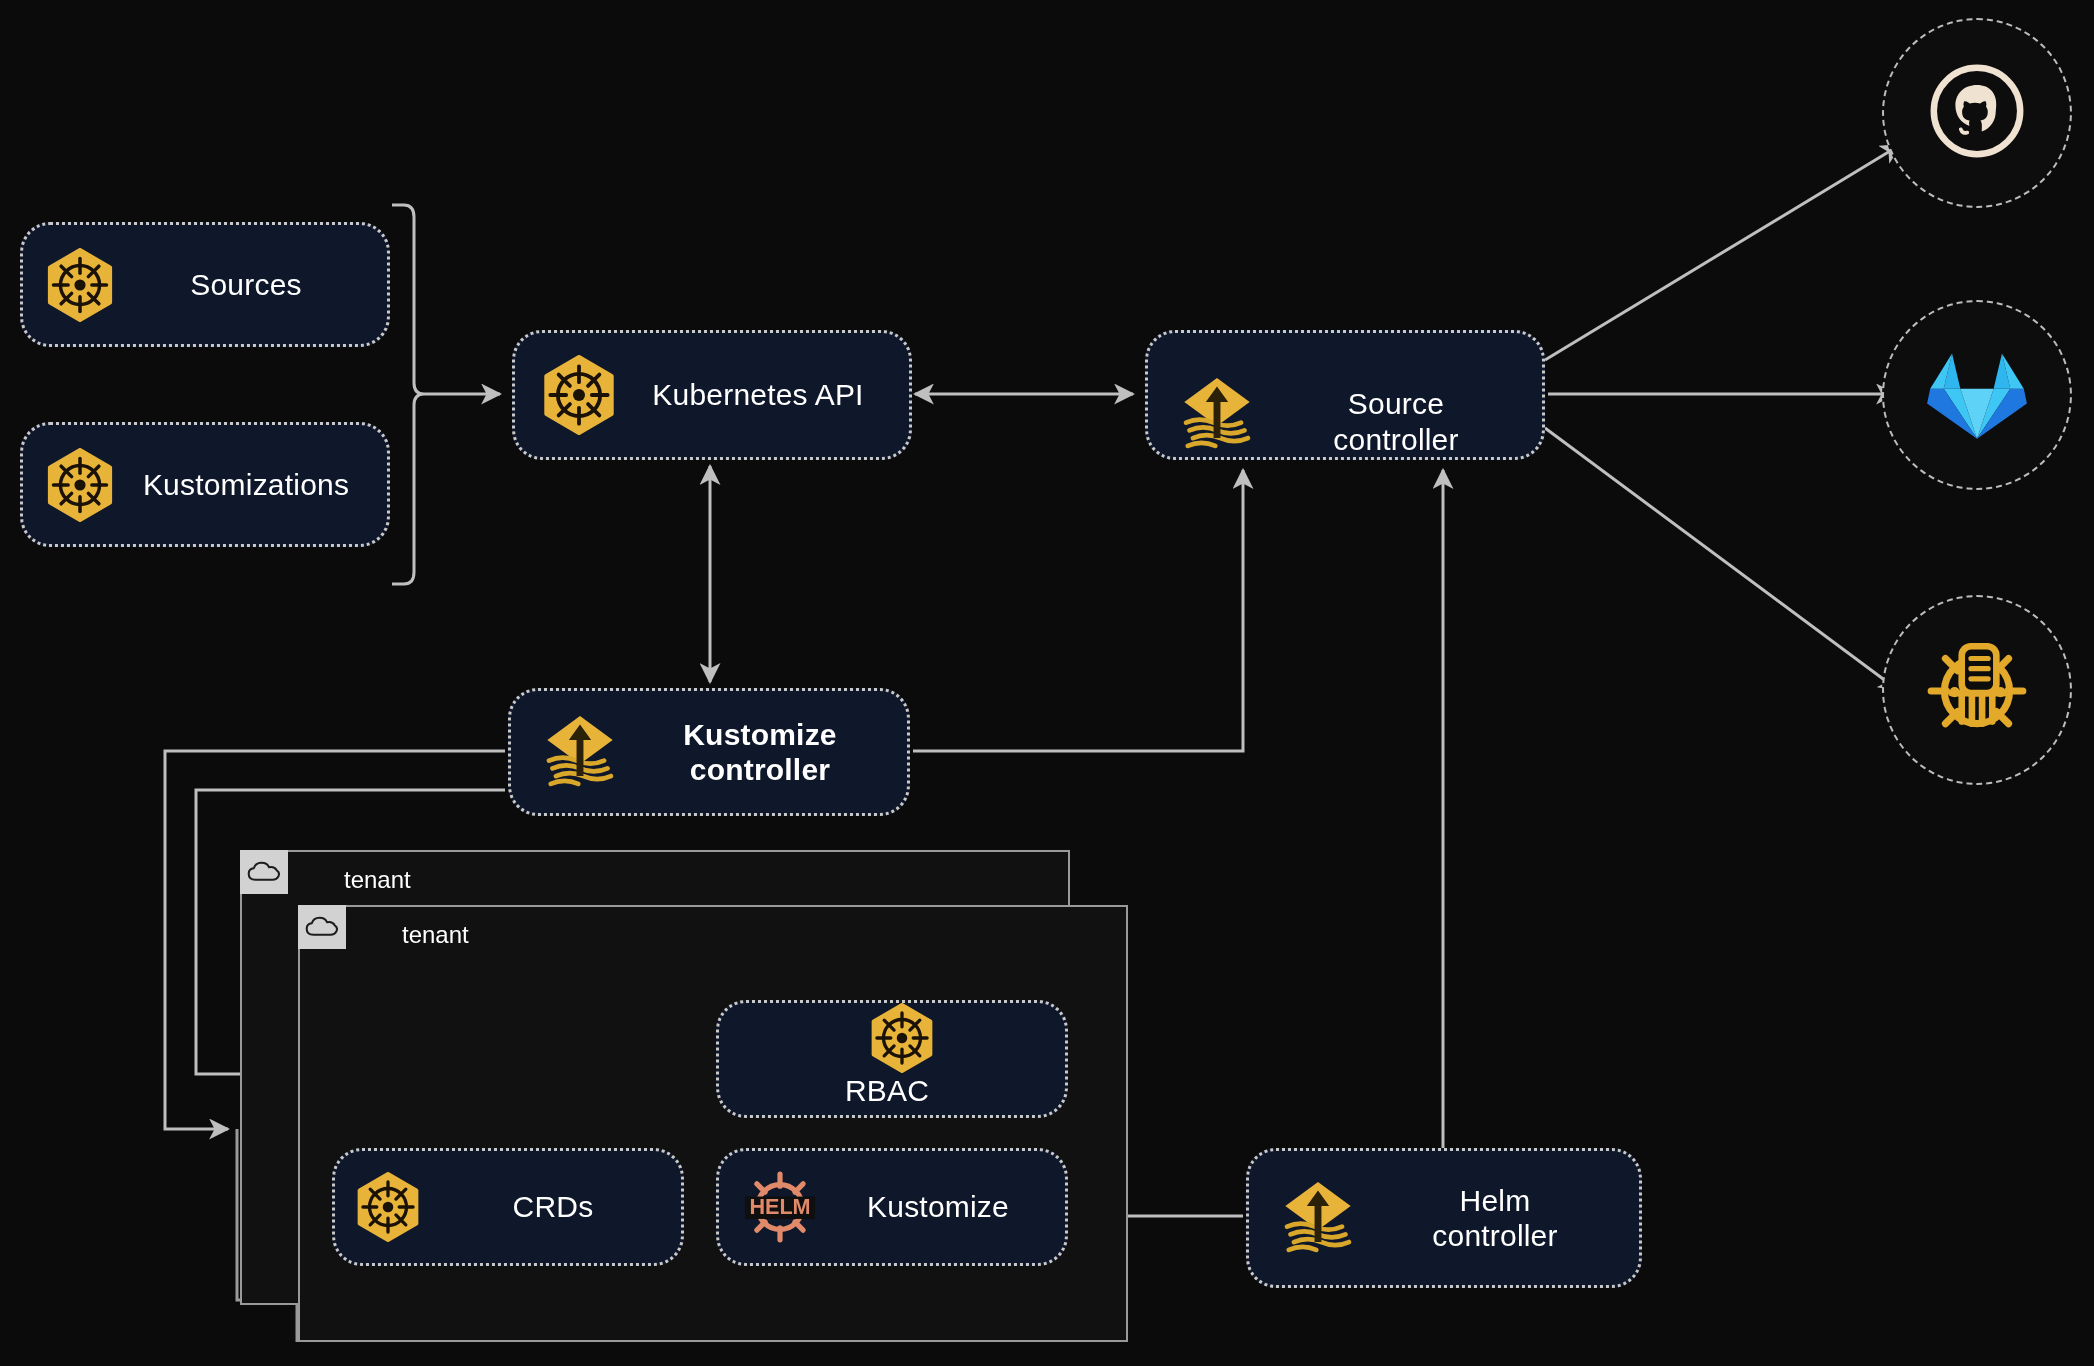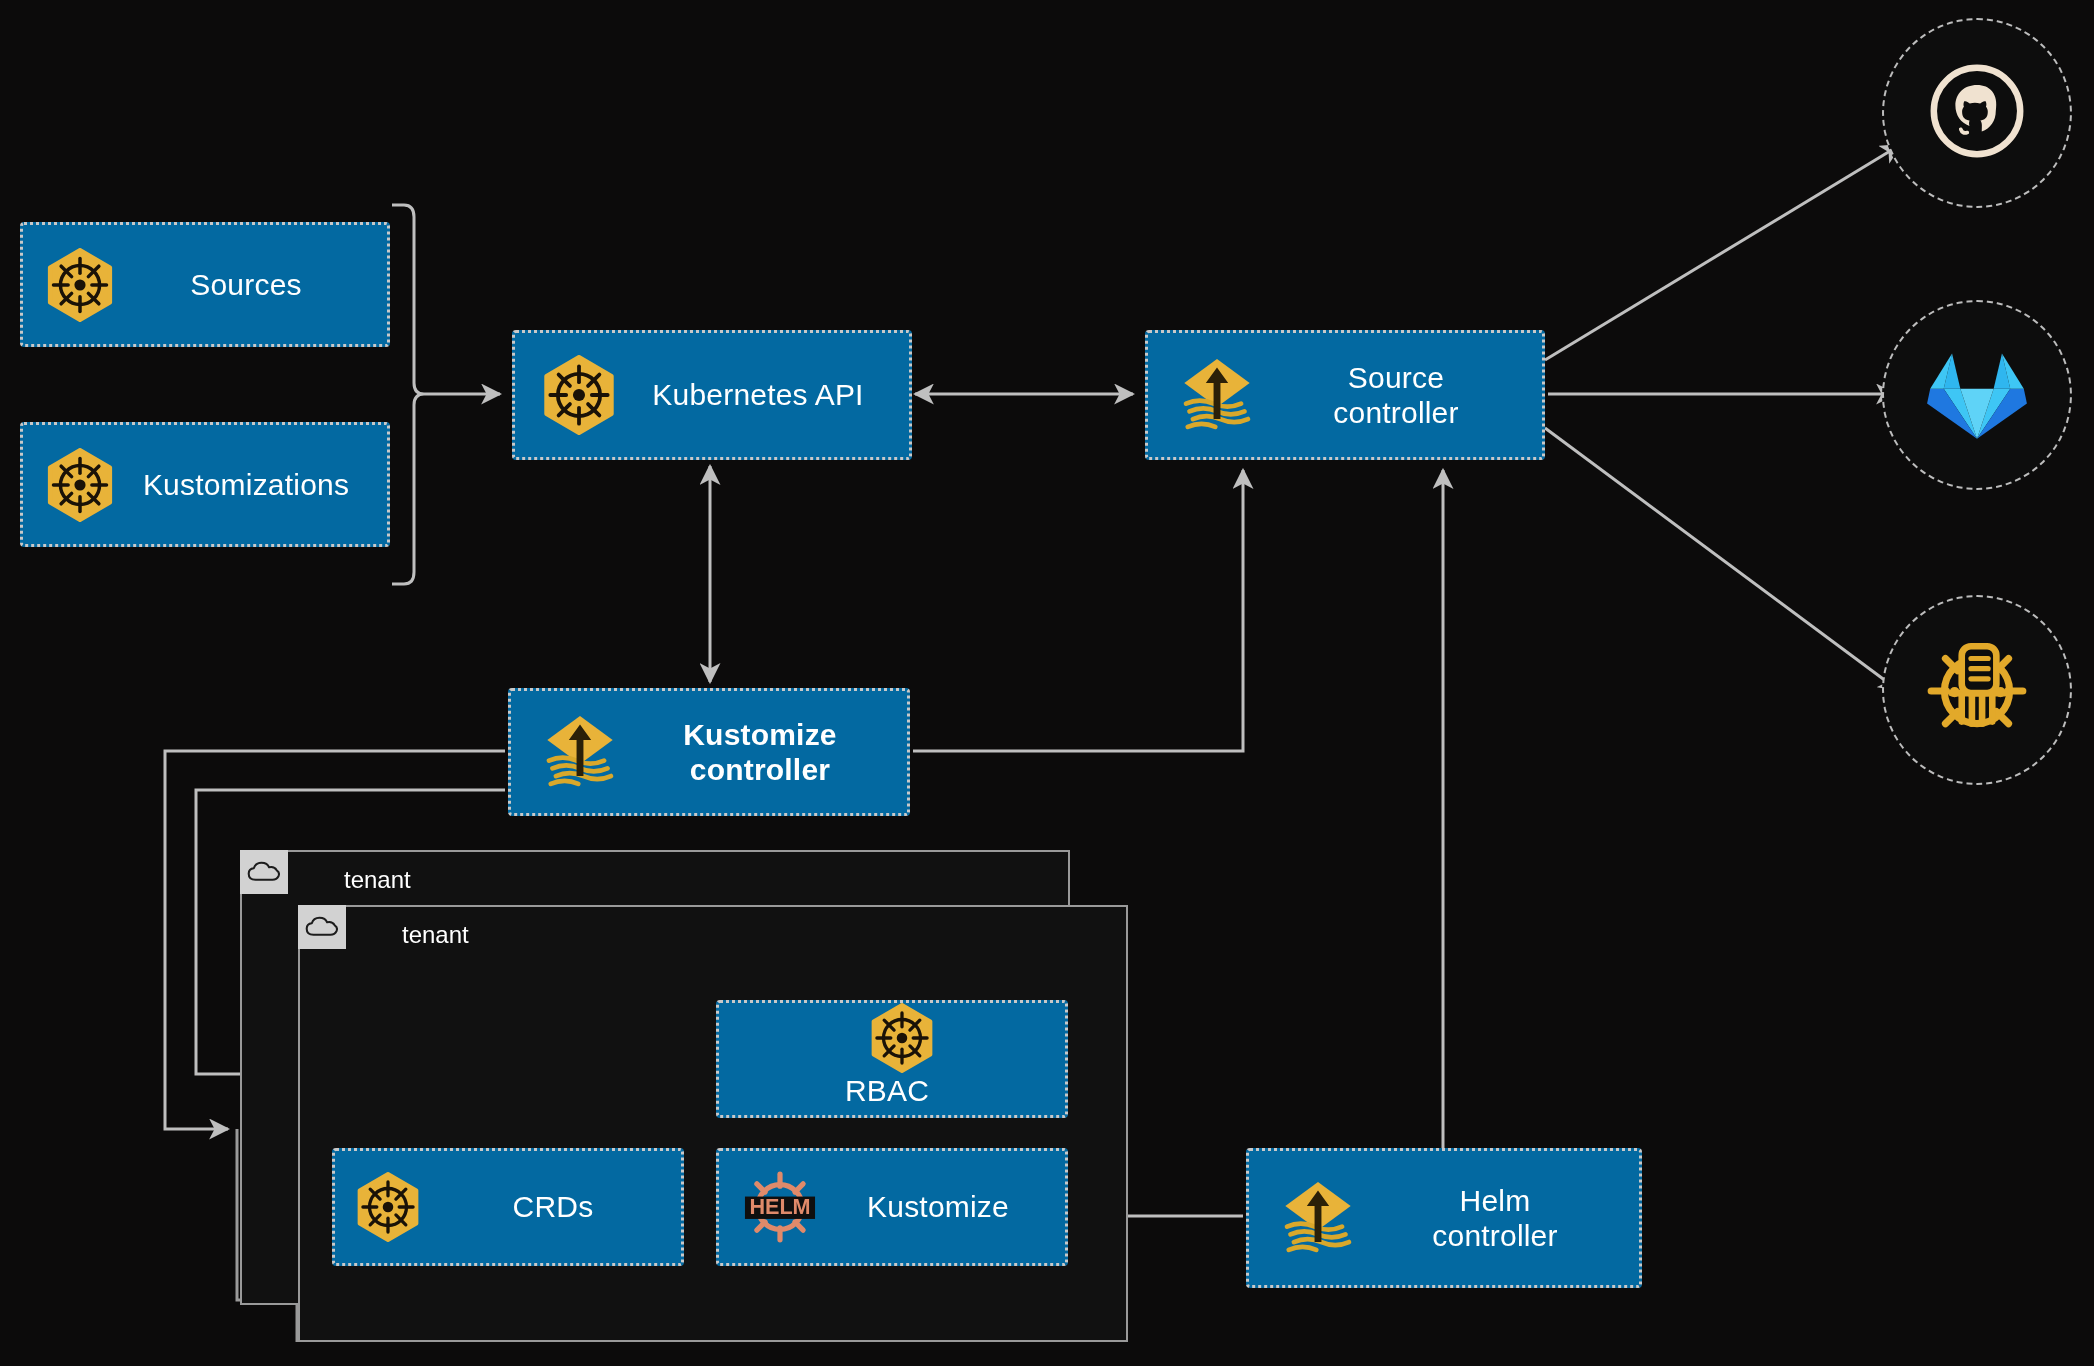--- a/index.html
+++ b/index.html
@@ -6,23 +6,23 @@
   body{
     width:2094px;height:1366px;position:relative;overflow:hidden;
     font-family:"Liberation Sans","DejaVu Sans",sans-serif;
     background:#0c0b0b;
   }
   #stage{position:absolute;inset:0;}
 
   
   .node{
     position:absolute;
-    background:#0369a1;
+    background:#0f172a;
     border:3px dotted #c9c9c9;
-    border-radius:4px;
+    border-radius:30px;
     box-sizing:border-box;
     display:flex;align-items:center;
     color:#fff;
   }
   .node .ico{flex:0 0 auto;display:flex;align-items:center;justify-content:center;}
   .node .lbl{
     flex:1 1 auto;text-align:center;
     font-size:30px;letter-spacing:.2px;color:#ffffff;
     line-height:1.18;
     padding-right:10px;
@@ -164,21 +164,21 @@
             <line x1="62" y1="65" x2="77" y2="80"></line>
           <line x1="77" y1="26" x2="62" y2="41"></line>
             <line x1="38" y1="65" x2="23" y2="80"></line>
         </g>
         <circle cx="50" cy="53" r="8" fill="#1a1207"></circle>
       </svg>
     </span>
     <span class="lbl">Kubernetes API</span>
   </div>
 
-  <div class="node two-line" style="left:1145px;top:330px;width:400px;height:130px;">
+  <div class="node two-line" style="left:1145px;top:330px;width:400px;height:130px;align-items:flex-end;">
     <span class="ico" style="margin-left:26px;">
       <svg width="86" height="86" viewBox="0 0 100 100">
         <polygon points="50,8 88,36 50,64 12,36" fill="#e8b339"></polygon>
         <g stroke="#d9a82b" stroke-width="5.5" stroke-linecap="round" fill="none">
           <path d="M14,60 Q30,53 46,60 Q62,67 78,60"></path>
           <path d="M18,69 Q34,62 50,69 Q66,76 82,69"></path>
           <path d="M22,78 Q38,71 54,78 Q70,85 86,78"></path>
           <path d="M16,87 Q32,80 48,87"></path>
         </g>
         <path d="M50,18 L63,36 L54,36 L54,78 L46,78 L46,36 L37,36 z" fill="#2b2008"></path>

